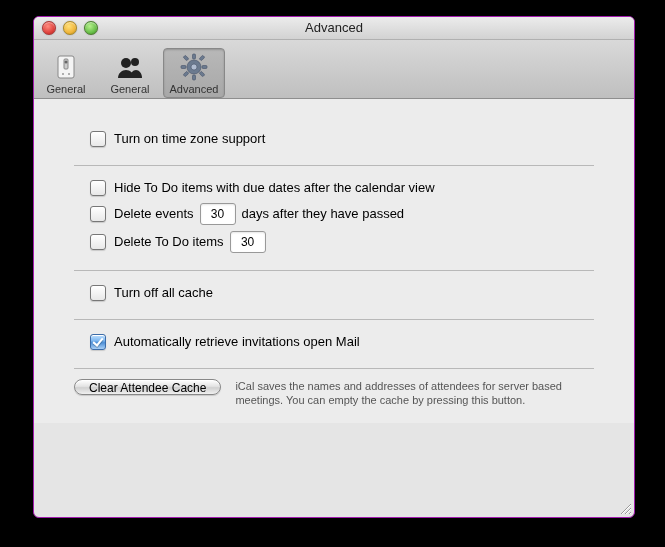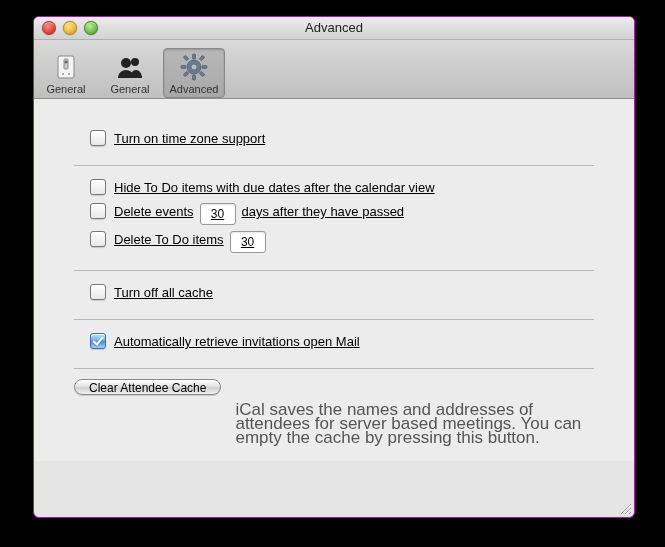--- a/index.html
+++ b/index.html
@@ -88,23 +88,23 @@
     padding: 18px 40px 10px 40px;
     background: #ececec;
   }
   .section {
     border-bottom: 1px solid #b8b8b8;
     padding: 10px 0 14px 0;
   }
   .section:last-of-type { border-bottom: none; }
   .row {
     display: flex;
+    align-items: center;
     padding: 3px 16px;
     line-height: 18px;
-    text-decoration: underline;
   }
   .numfield {
     width: 30px;
     height: 18px;
     border: 1px solid #999;
     border-radius: 3px;
     text-align: center;
     font-size: 12px;
     margin: 0 6px;
     background: #fff;
@@ -122,24 +122,23 @@
     padding: 1px 14px;
     height: 16px;
     border-radius: 11px;
     border: 1px solid #888;
     background: linear-gradient(#ffffff, #e4e4e4 45%, #d0d0d0 55%, #f0f0f0);
     box-shadow: 0 1px 0 rgba(255,255,255,0.8) inset, 0 1px 1px rgba(0,0,0,0.15);
     color: #000;
     white-space: nowrap;
   }
   .desc {
-    font-size: 17px;
+    font-size: 11px;
     color: #555;
     line-height: 14px;
-    margin-top: 24px;
   }
 
   
   .cb {
     appearance: none;
     -webkit-appearance: none;
     width: 14px;
     height: 14px;
     border: 1px solid #777;
     border-radius: 3px;

